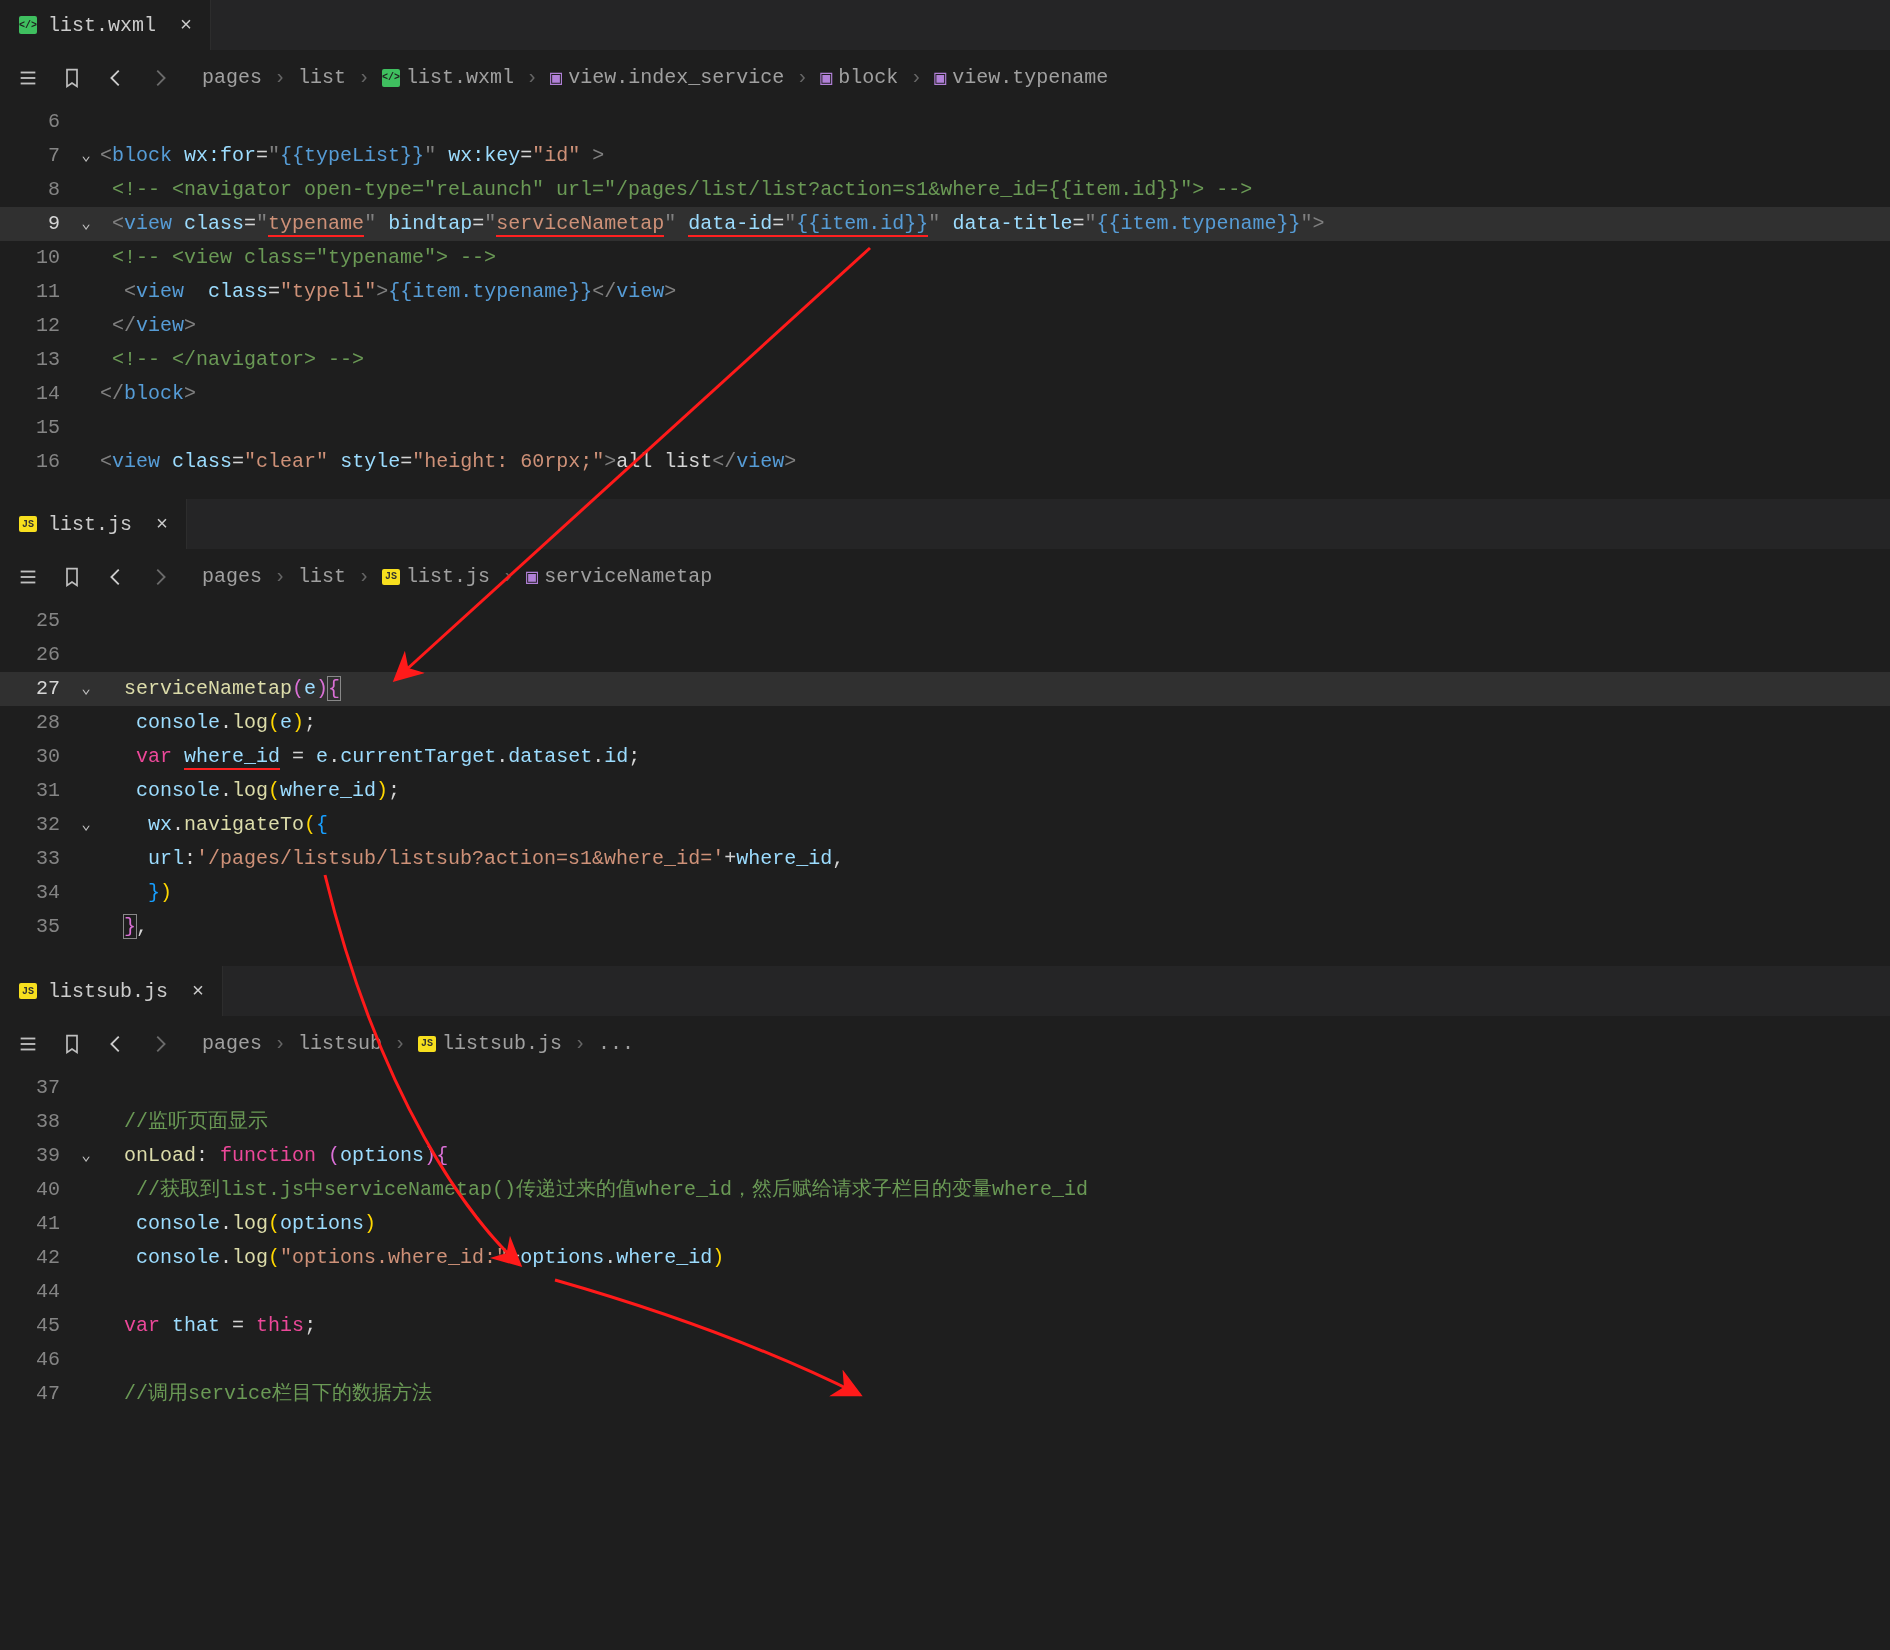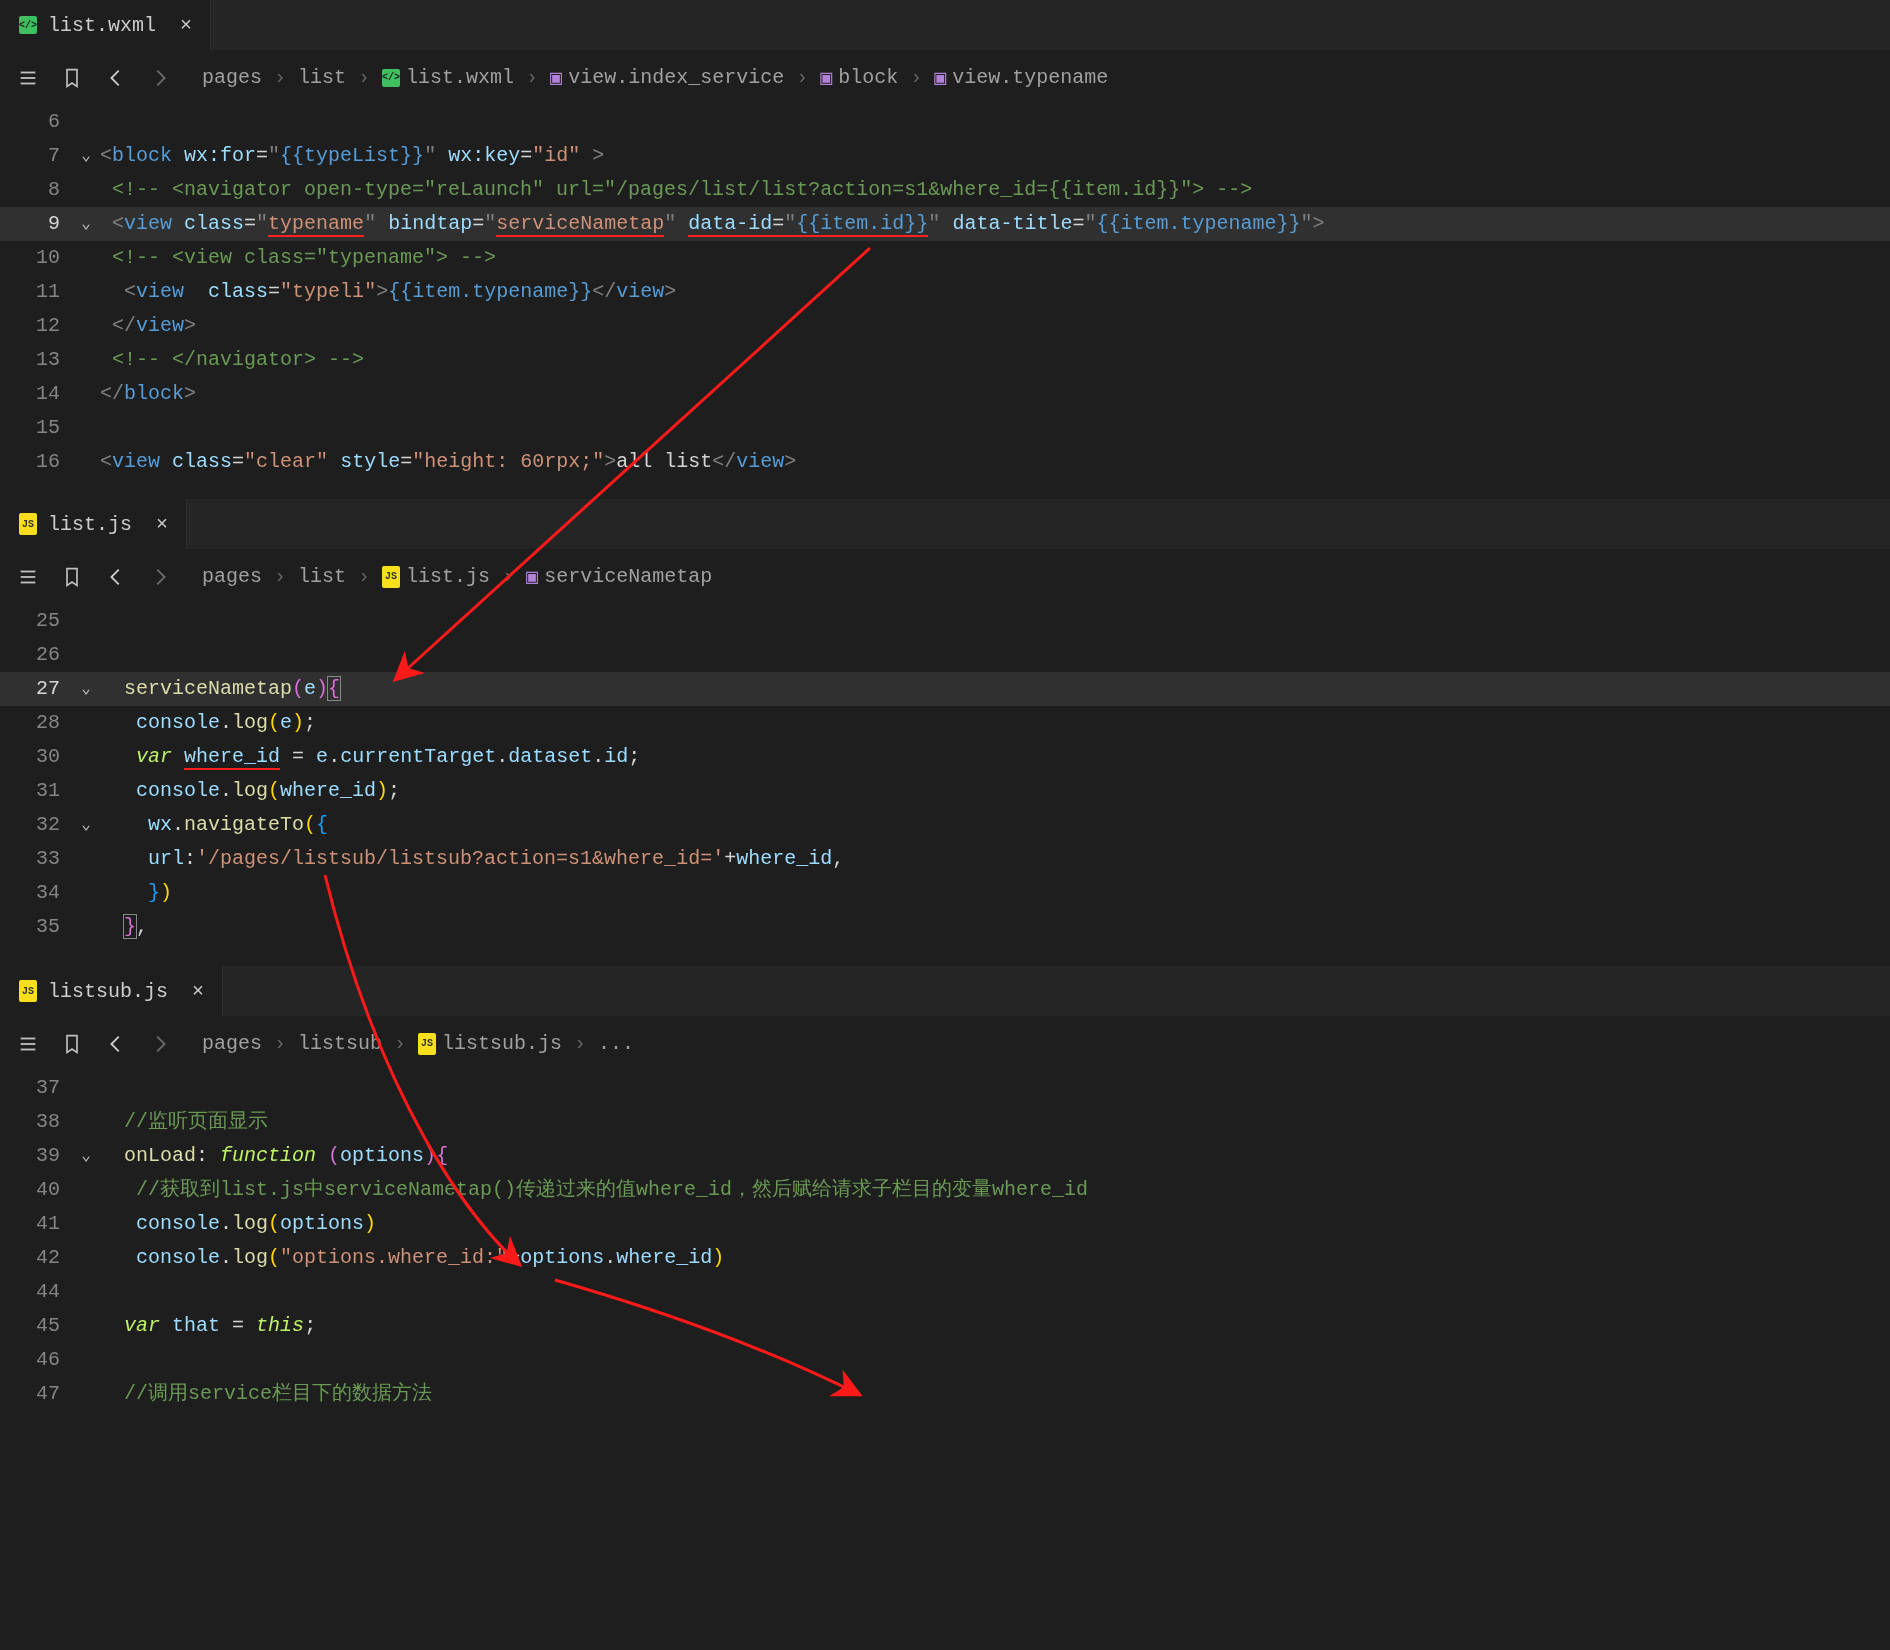--- a/index.html
+++ b/index.html
@@ -108,21 +108,21 @@
   .line.hl { background: #303030; }
   .line.hl .gutter { color: #d7d7d7; }
 
   
   .c-comment { color: #6a9955; }
   .c-tag     { color: #569cd6; }
   .c-punct   { color: #808080; }
   .c-attr    { color: #9cdcfe; }
   .c-str     { color: #ce9178; }
   .c-strbind { color: #569cd6; }
-  .c-key     { color: #bef264; font-style: italic; }
+  .c-key     { color: #ec4899; }
   .c-fn      { color: #dcdcaa; }
   .c-var     { color: #9cdcfe; }
   .c-white   { color: #d4d4d4; }
   .c-brace   { color: #da70d6; }
   .c-braceY  { color: #ffd700; }
   .c-braceB  { color: #179fff; }
 
   .underline-red {
     border-bottom: 2px solid #ff2020;
   }
@@ -139,21 +139,21 @@
     font-weight: bold;
     width: 18px; height: 18px;
     display: inline-flex; align-items:center; justify-content:center;
     border-radius:2px;
   }
   .ico-js {
     background: #f7df1e;
     color: #323330;
     font-size: 10px;
     font-weight: bold;
-    width: 18px; height: 22px;
+    width: 18px; height: 16px;
     display: inline-flex; align-items:center; justify-content:center;
     border-radius:2px;
   }
   .ico-cube {
     color: #b180d7;
   }
 
   
   #annot-svg {
     position: absolute;

